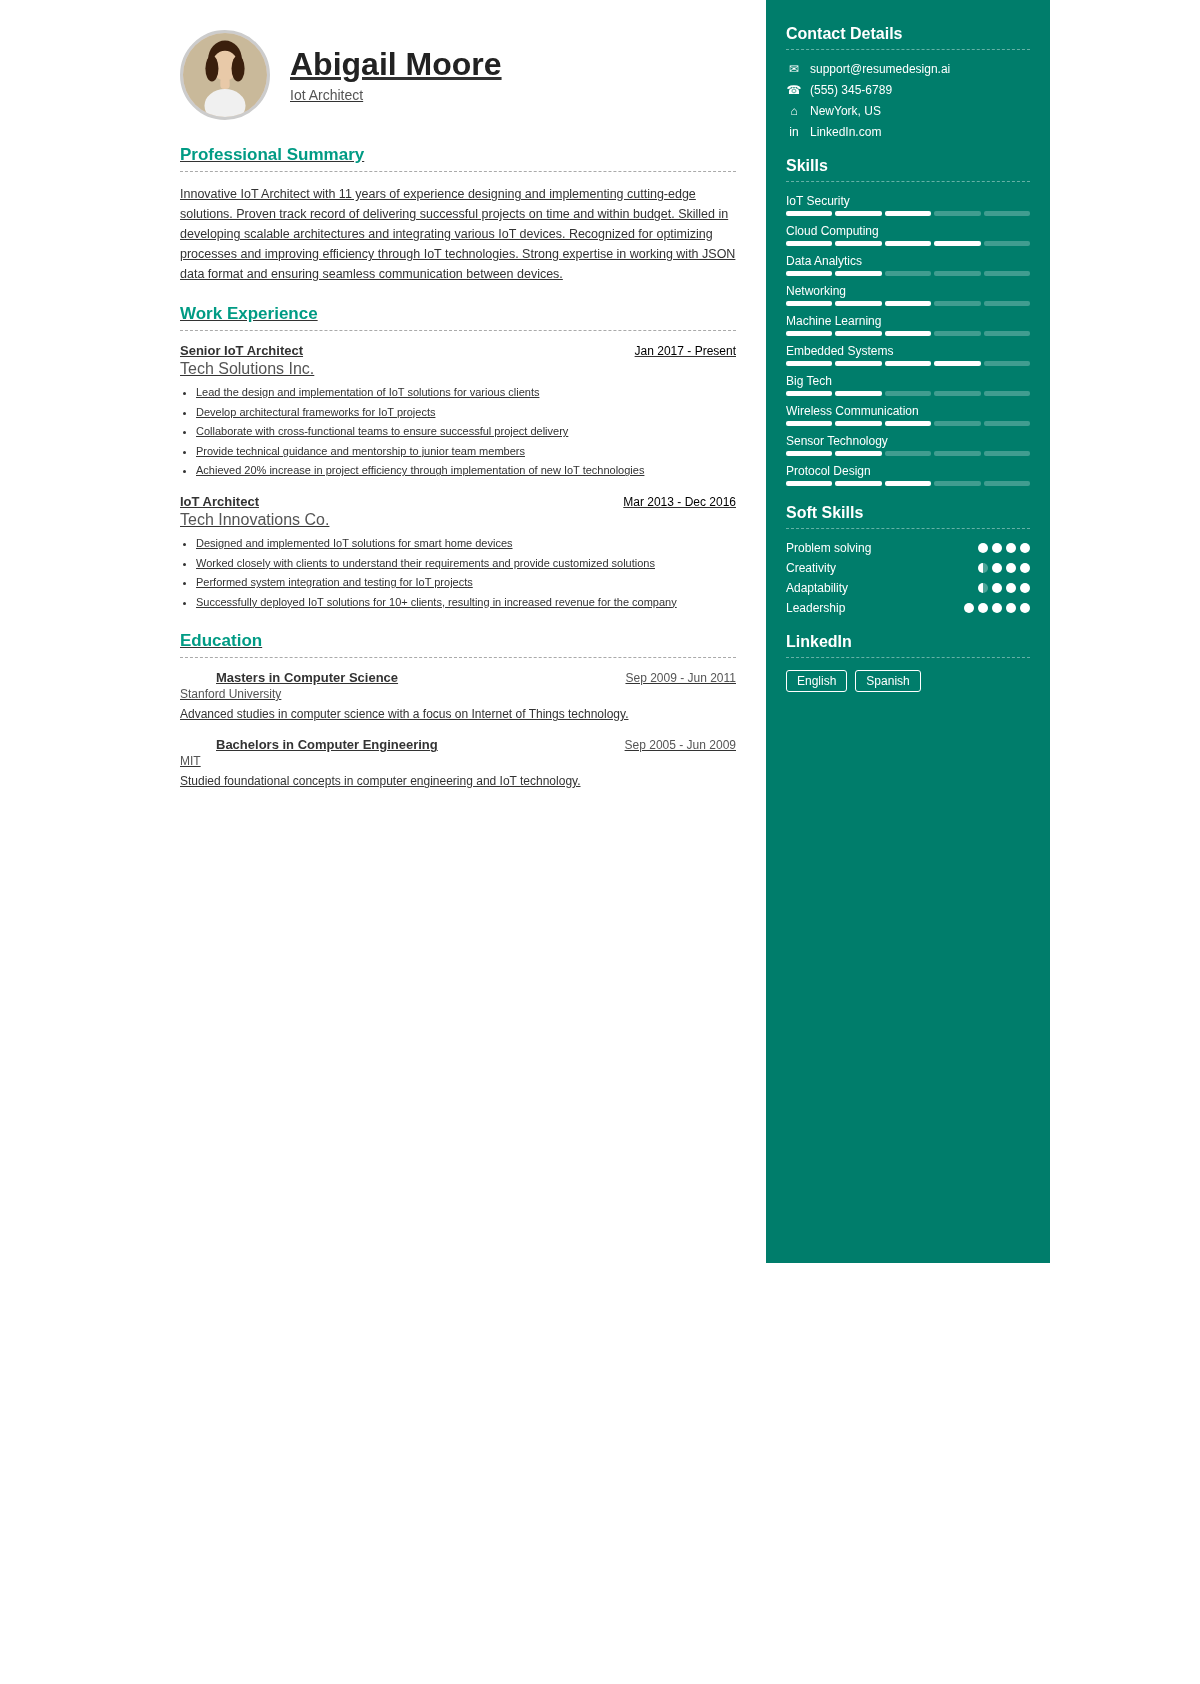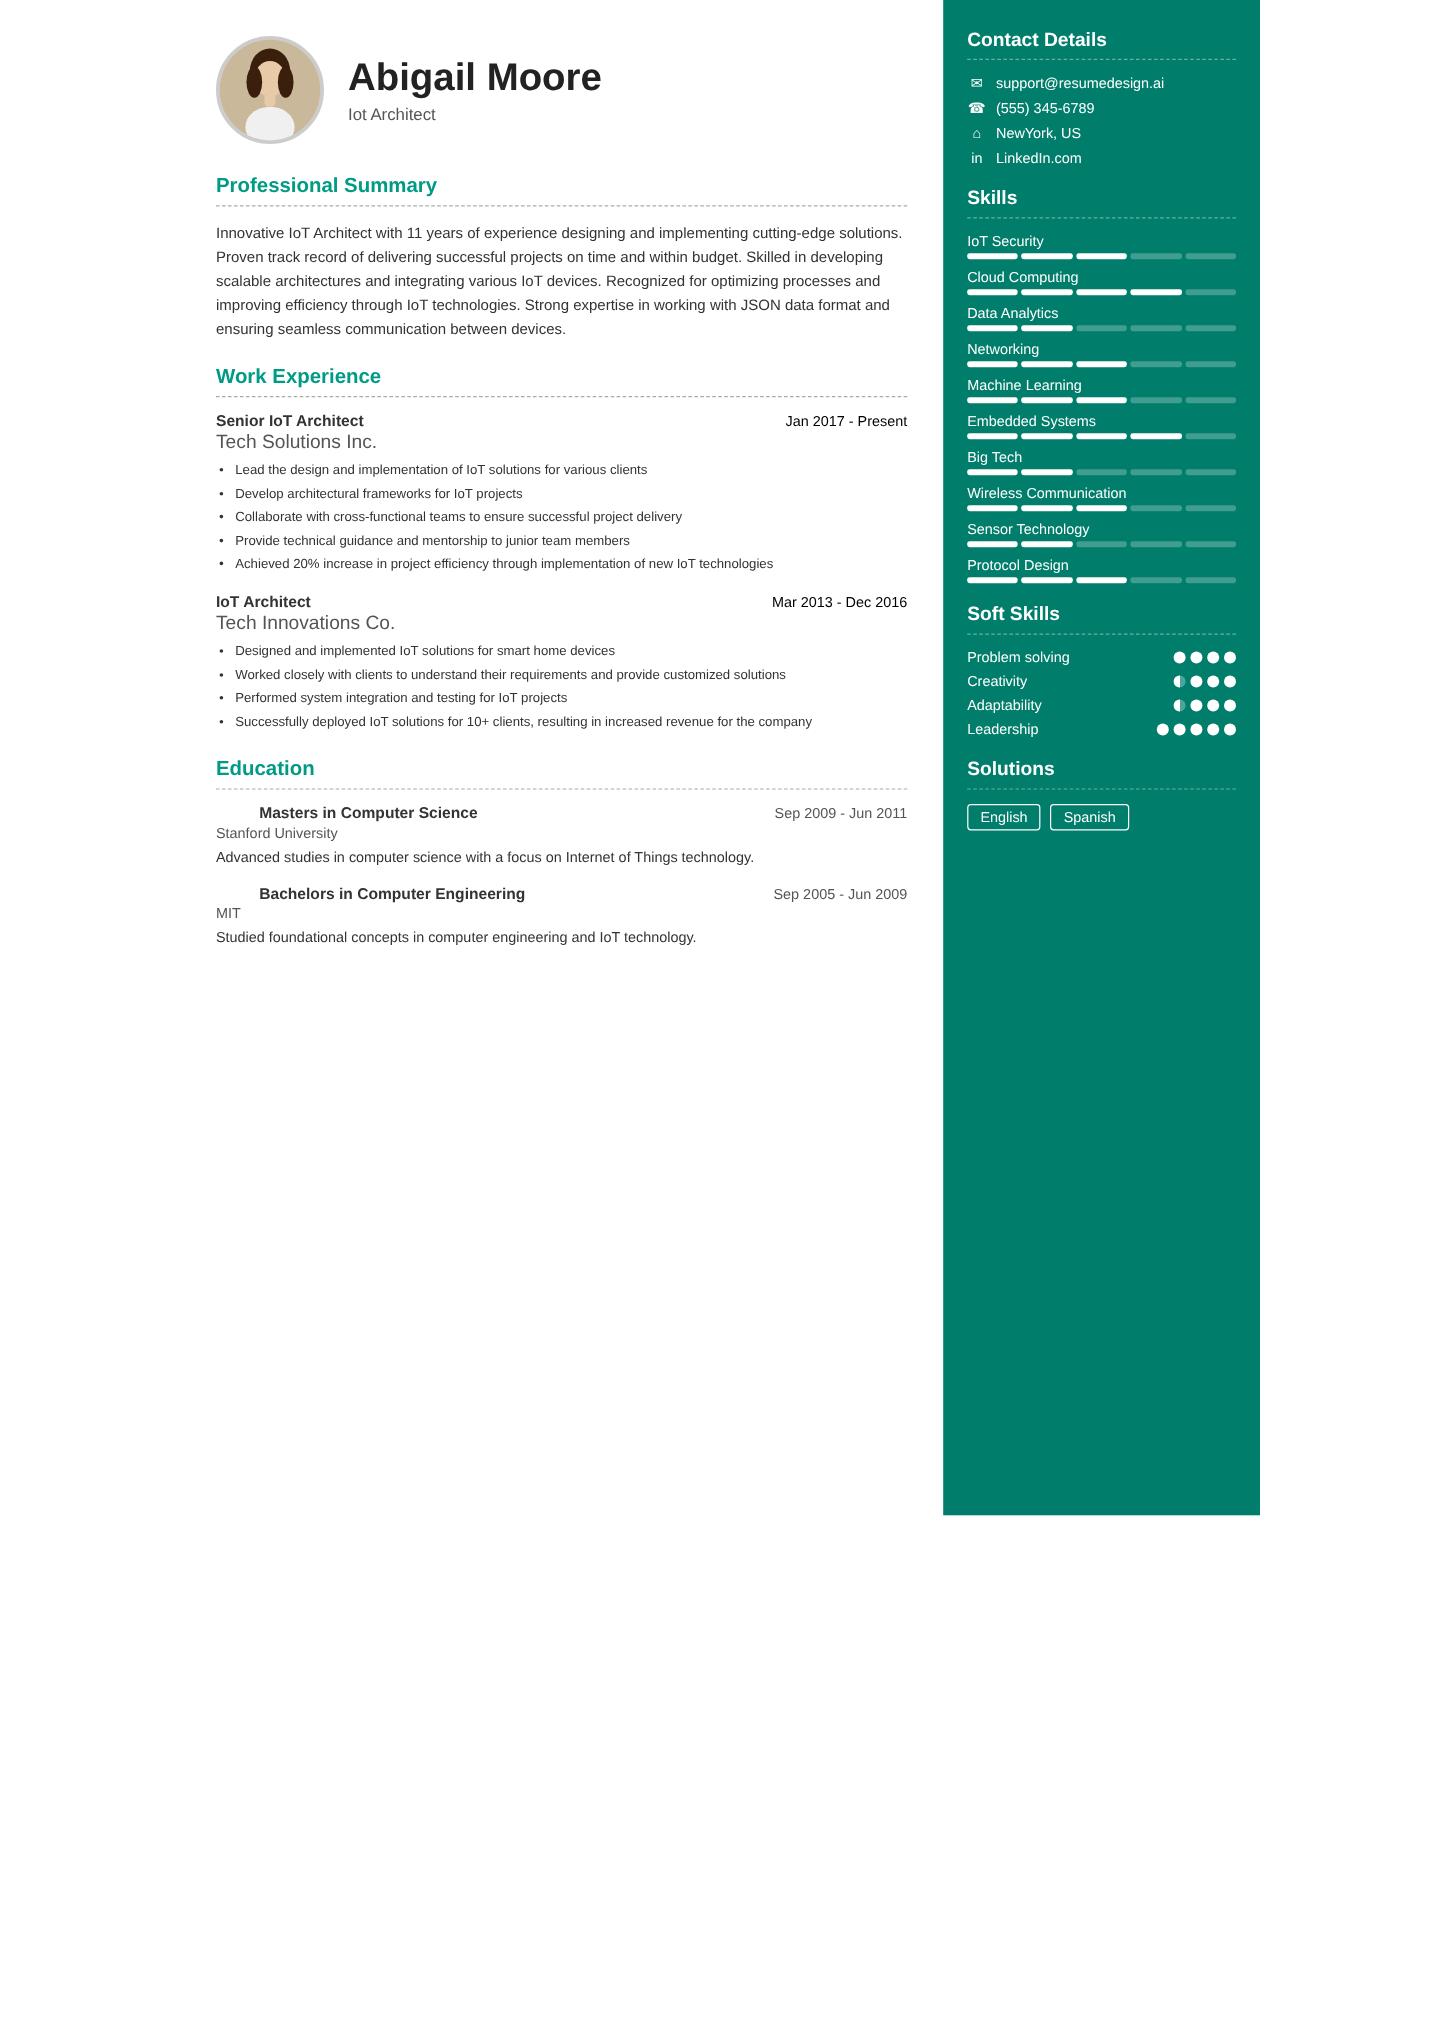--- a/index.html
+++ b/index.html
@@ -14,20 +14,21 @@
     .resume-container {
       display: flex;
       width: 900px;
       min-height: 1263px;
     }
     
     .left-col {
       flex: 1;
       padding: 30px 30px 30px 30px;
       background: #fff;
+      text-decoration: underline;
     }
     
     .header {
       display: flex;
       align-items: center;
       gap: 20px;
       margin-bottom: 25px;
     }
     .avatar-circle {
       width: 90px;
@@ -127,21 +128,21 @@
     }
     .edu-desc {
       font-size: 12px;
       line-height: 1.5;
       margin-bottom: 14px;
       color: #333;
     }
 
     
     .right-col {
-      width: 264px;
+      width: 284px;
       background: #007d6b;
       padding: 25px 20px;
       color: #fff;
       flex-shrink: 0;
     }
     .right-section-title {
       font-size: 16px;
       font-weight: bold;
       color: #fff;
       margin-bottom: 6px;
@@ -484,21 +485,21 @@
           <div class="dots">
             <div class="dot filled"></div>
             <div class="dot filled"></div>
             <div class="dot filled"></div>
             <div class="dot filled"></div>
             <div class="dot filled"></div>
           </div>
         </div>
       </div>
 
-    <div class="right-section-title">Solutions</div>
+    <div class="right-section-title">LinkedIn</div>
     <hr class="right-divider">
 
     <div class="lang-tags" id="lang-tags">
         <div class="lang-tag">English</div>
         <div class="lang-tag">Spanish</div>
       </div>
 
   </div>
 </div>
 

